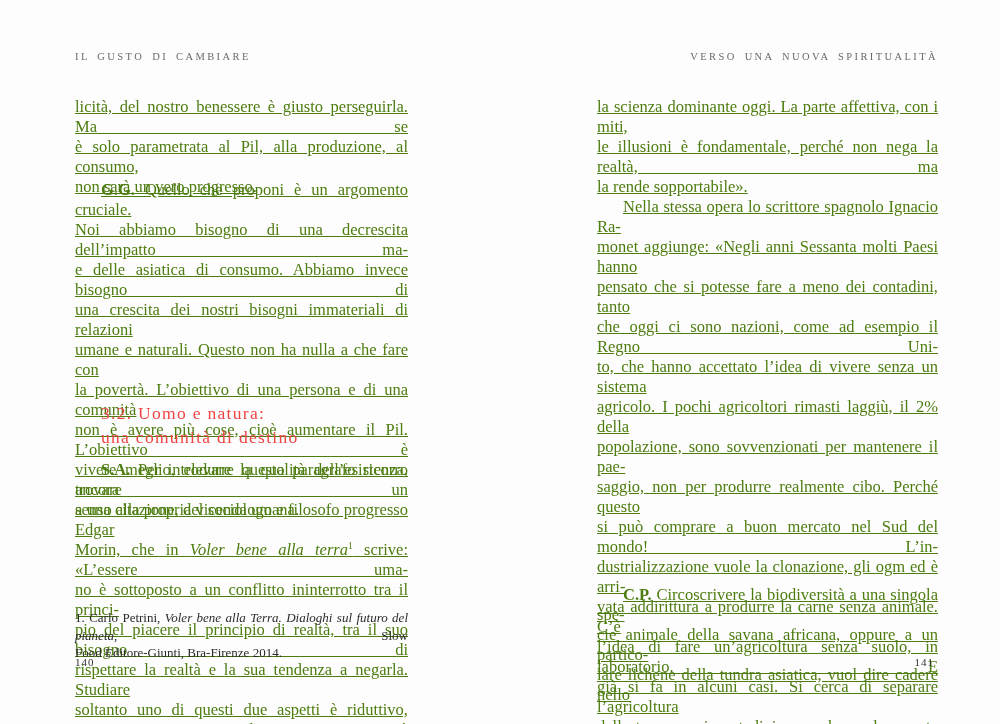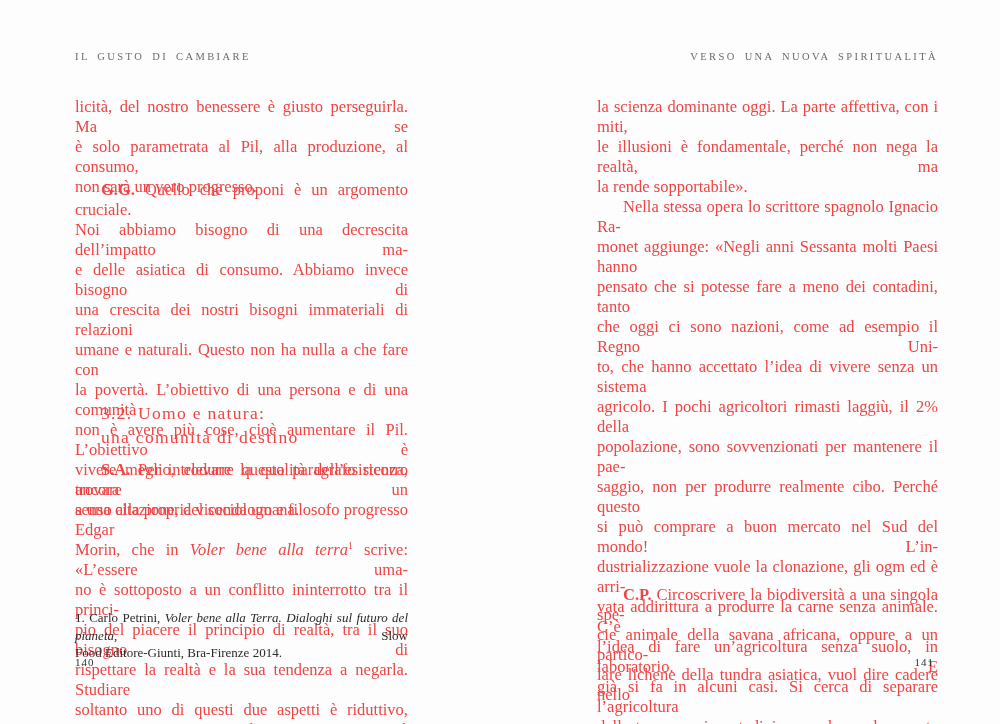--- a/index.html
+++ b/index.html
@@ -33,21 +33,22 @@
     word-spacing: 3px;
     color: #6b6b6b;
   }
   .running-header.right { text-align: right; }
 
   .block { position: absolute; left: 0; width: 100%; }
 
   .body-text {
     font-size: 16.5px;
     line-height: 20px;
-    color: #ef4444;
+    color: #4d7c0f;
+    text-decoration: underline;
   }
   .ln { text-align: justify; text-justify: inter-word; }
   .ln.jl { text-align-last: justify; }
   .ln.ind { text-indent: 26px; }
   .ln b { font-weight: bold; }
   .ln i { font-style: italic; }
   .ln sup {
     font-size: 9.5px;
     vertical-align: super;
     line-height: 0;

